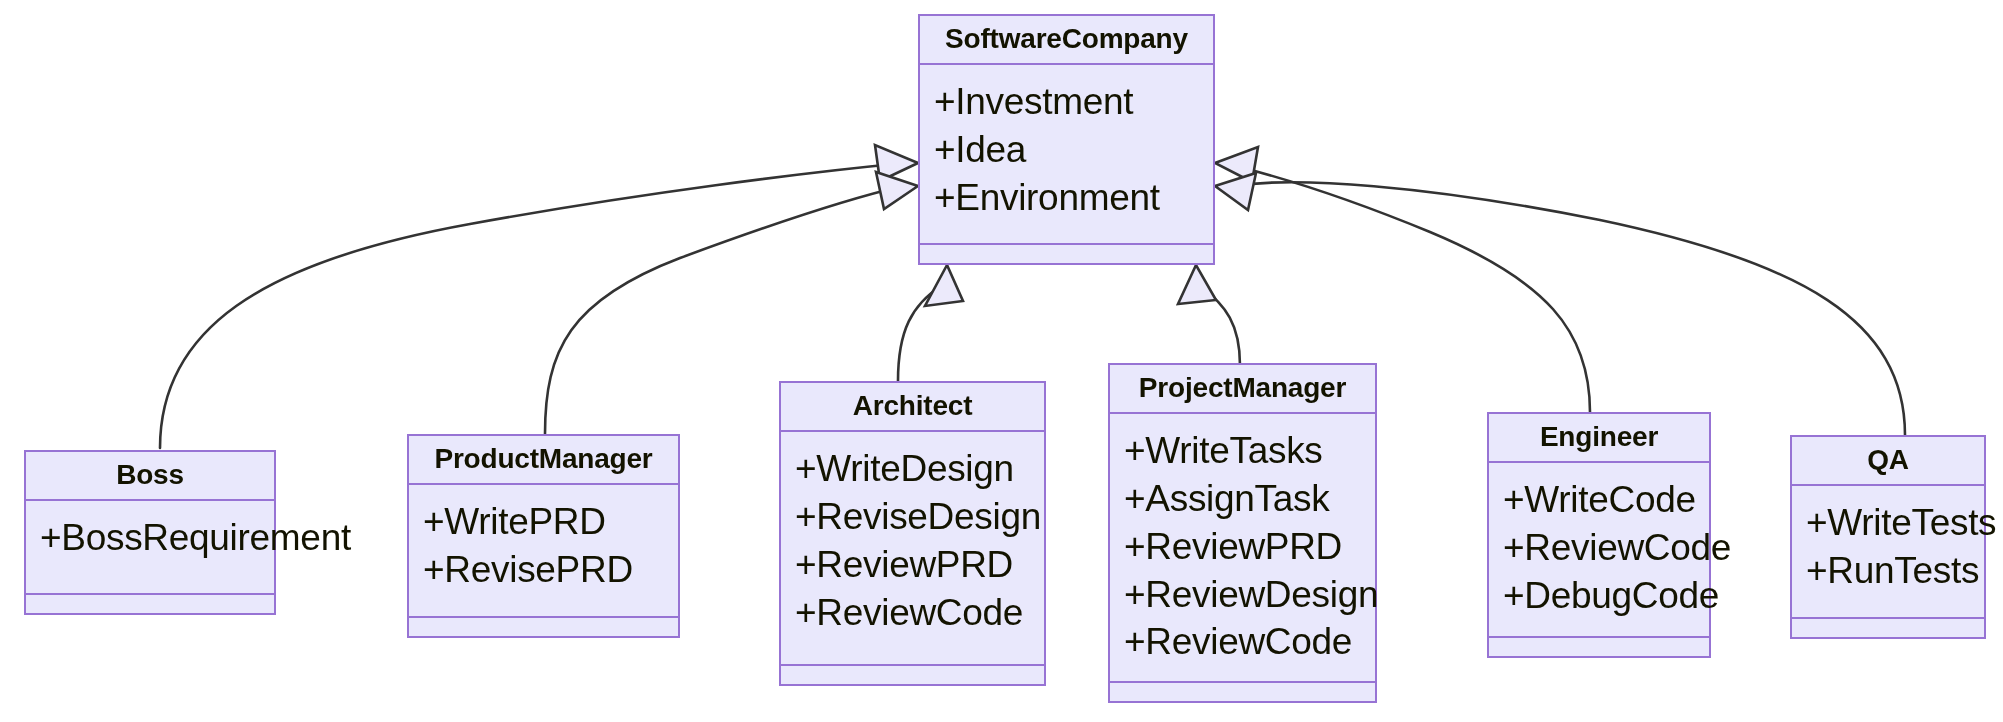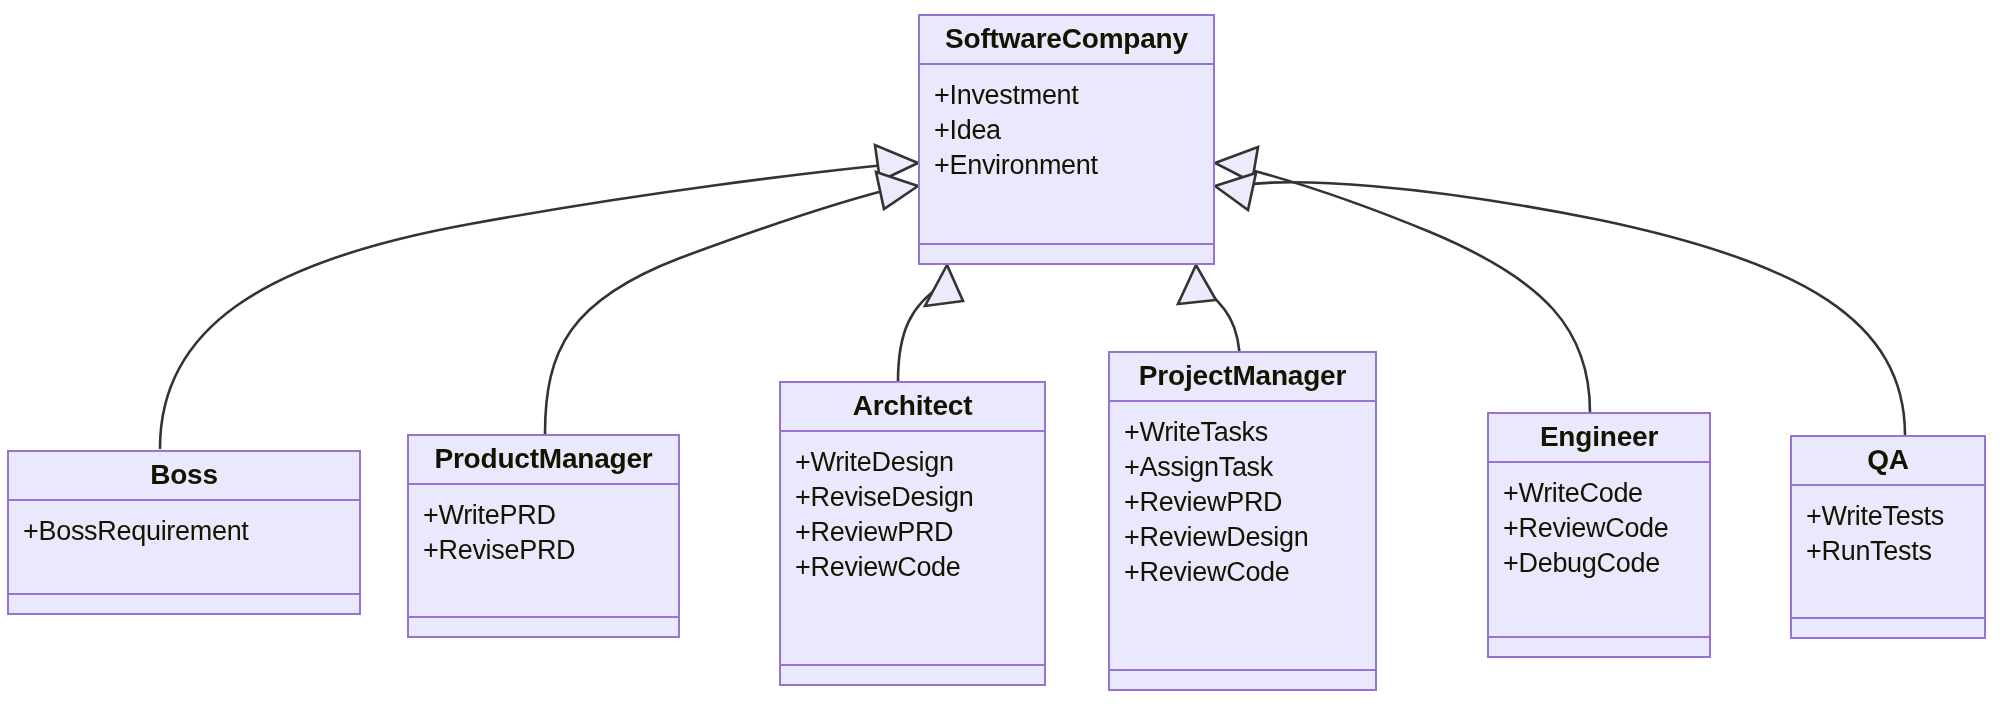--- a/index.html
+++ b/index.html
@@ -48,21 +48,21 @@
     letter-spacing: -0.2px;
     white-space: nowrap;
   }
   .uml-members {
     box-sizing: border-box;
     padding: 13px 14px 14px 14px;
     border-bottom: 2px solid #9773D4;
     flex: 1 1 auto;
   }
   .uml-member {
-    font-size: 27px;
+    font-size: 37px;
     color: #131300;
     line-height: 1.29;
     white-space: nowrap;
     letter-spacing: -0.3px;
   }
   .uml-methods {
     box-sizing: border-box;
     height: 18px;
   }
 </style>
@@ -103,21 +103,21 @@
   <div class="uml-class" style="left:918px; top:14px; width:297px; height:251px;">
     <div class="uml-title">SoftwareCompany</div>
     <div class="uml-members">
       <div class="uml-member">+Investment</div>
       <div class="uml-member">+Idea</div>
       <div class="uml-member">+Environment</div>
     </div>
     <div class="uml-methods"></div>
   </div>
 
-  <div class="uml-class" style="left:7px; top:450px; width:354px; height:165px;">
+  <div class="uml-class" style="left:24px; top:450px; width:252px; height:165px;">
     <div class="uml-title">Boss</div>
     <div class="uml-members">
       <div class="uml-member">+BossRequirement</div>
     </div>
     <div class="uml-methods"></div>
   </div>
 
   <div class="uml-class" style="left:407px; top:434px; width:273px; height:204px;">
     <div class="uml-title">ProductManager</div>
     <div class="uml-members">
@@ -131,21 +131,21 @@
     <div class="uml-title">Architect</div>
     <div class="uml-members">
       <div class="uml-member">+WriteDesign</div>
       <div class="uml-member">+ReviseDesign</div>
       <div class="uml-member">+ReviewPRD</div>
       <div class="uml-member">+ReviewCode</div>
     </div>
     <div class="uml-methods"></div>
   </div>
 
-  <div class="uml-class" style="left:1108px; top:351px; width:269px; height:340px;">
+  <div class="uml-class" style="left:1108px; top:363px; width:269px; height:340px;">
     <div class="uml-title">ProjectManager</div>
     <div class="uml-members">
       <div class="uml-member">+WriteTasks</div>
       <div class="uml-member">+AssignTask</div>
       <div class="uml-member">+ReviewPRD</div>
       <div class="uml-member">+ReviewDesign</div>
       <div class="uml-member">+ReviewCode</div>
     </div>
     <div class="uml-methods"></div>
   </div>

